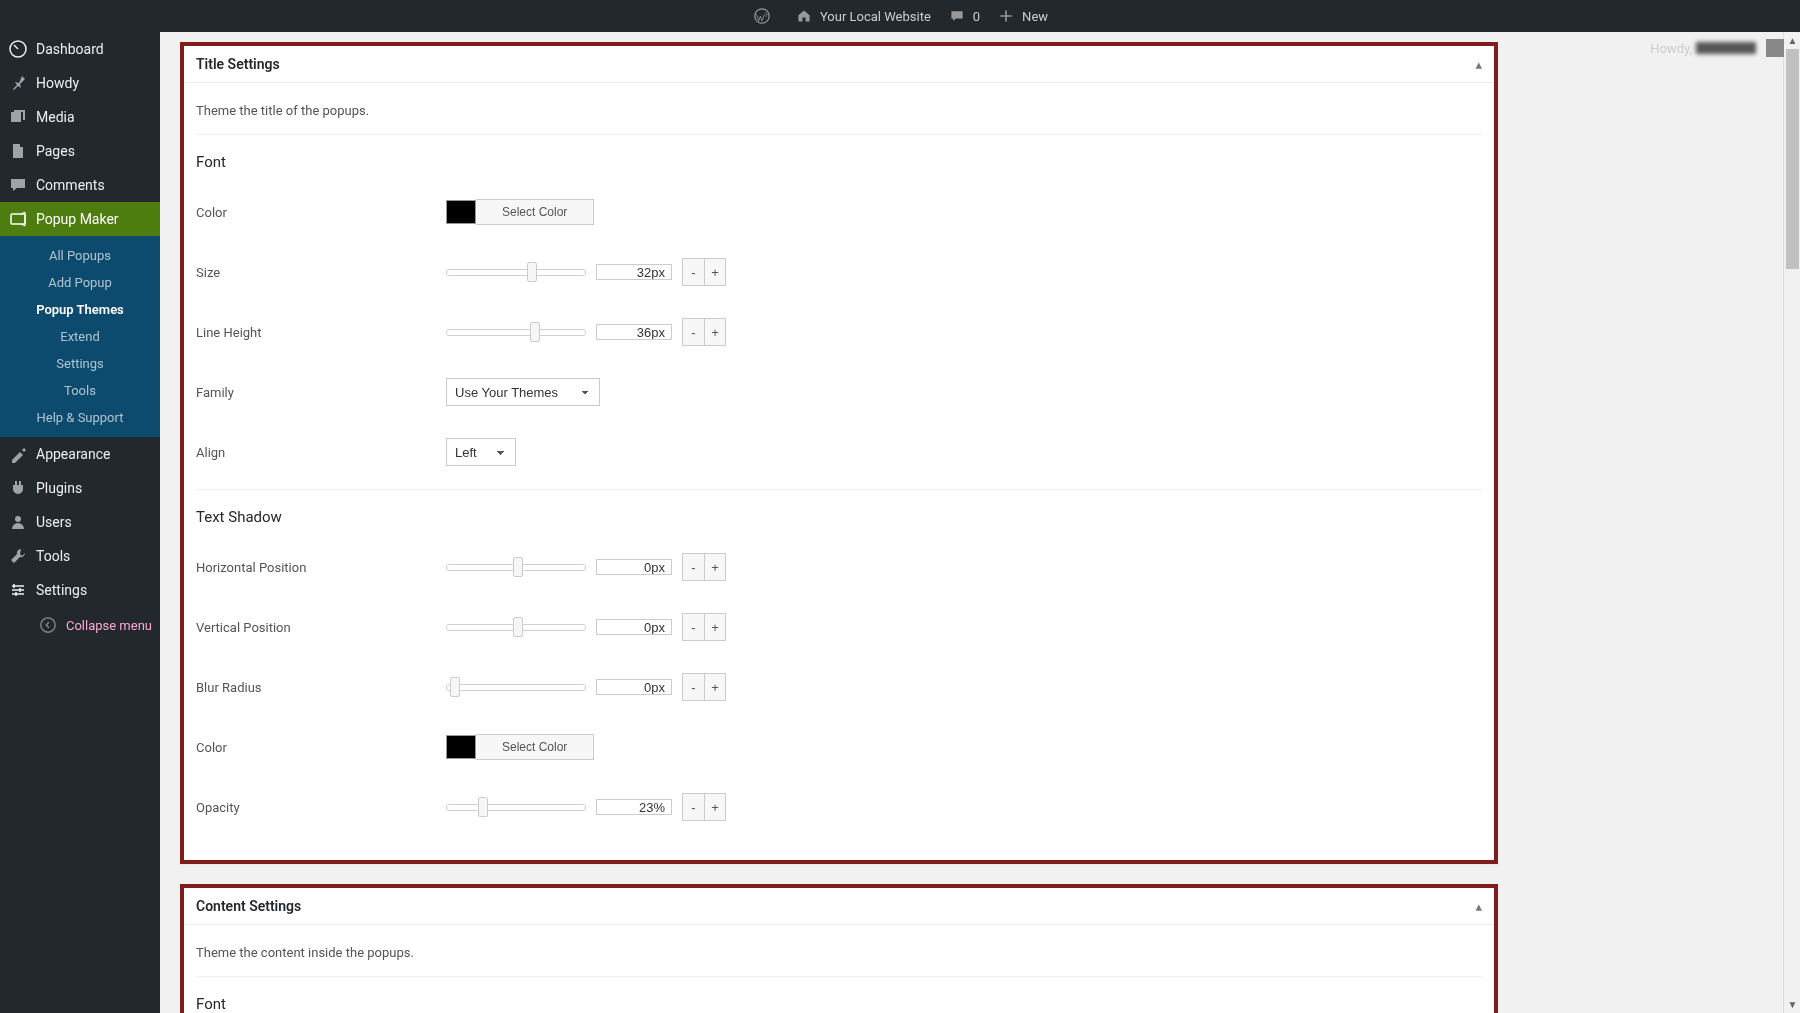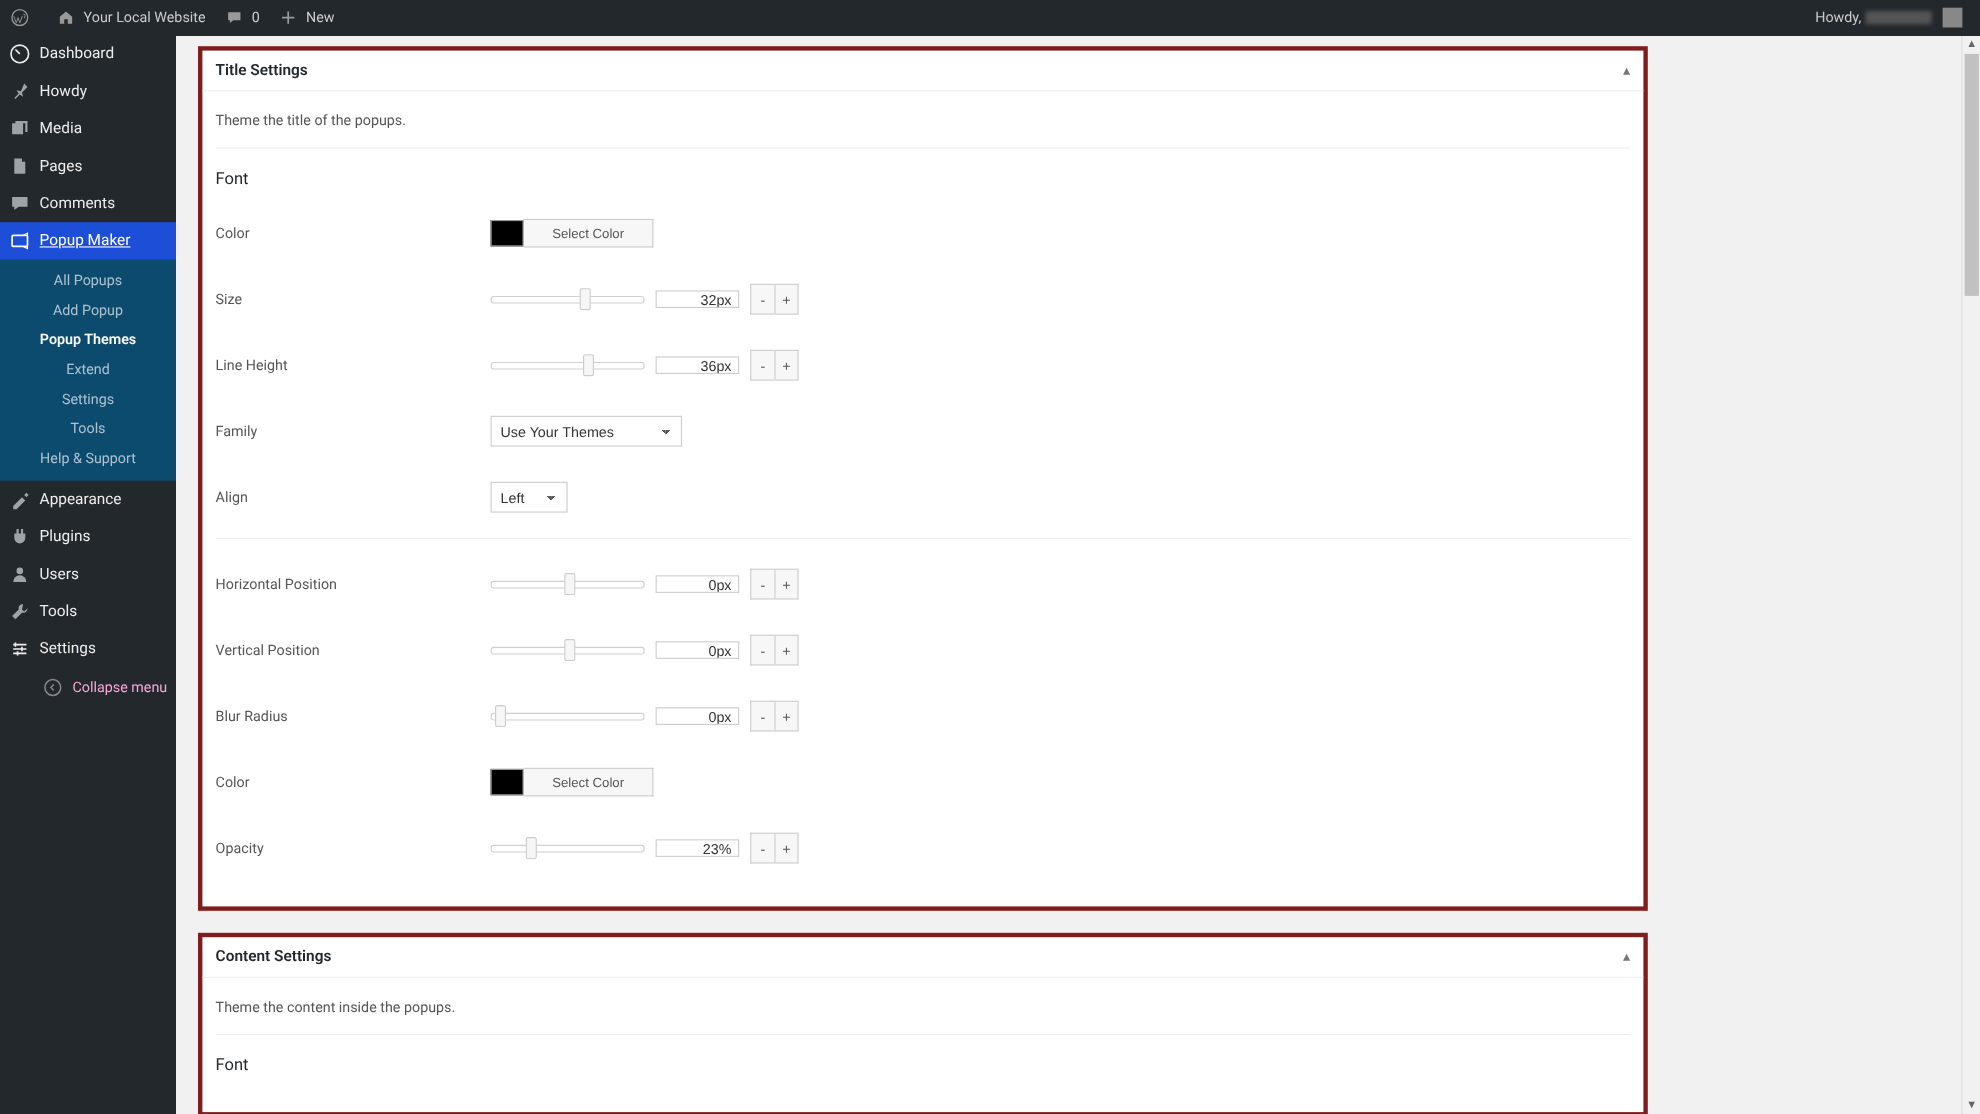--- a/index.html
+++ b/index.html
@@ -18,20 +18,21 @@
 #adminbar {
   position: fixed;
   top: 0; left: 0; right: 0;
   height: 32px;
   background: #23282d;
   color: #eee;
   display: flex;
   align-items: center;
   font-size: 13px;
   z-index: 1000;
+  flex-direction: column;
 }
 #adminbar .ab-left, #adminbar .ab-right { display: flex; align-items: center; height: 100%; }
 #adminbar .ab-right { margin-left: auto; padding-right: 8px; }
 #adminbar .ab-item {
   display: flex; align-items: center; height: 32px;
   padding: 0 8px; color: #ccc; cursor: pointer;
 }
 #adminbar .ab-icon { width: 20px; height: 20px; display: inline-flex; align-items: center; justify-content: center; margin-right: 6px; }
 #adminbar .ab-icon svg { width: 16px; height: 16px; fill: #999; }
 #adminbar .avatar { width: 18px; height: 18px; background: #888; margin-left: 6px; }
@@ -52,21 +53,21 @@
   display: flex; align-items: center;
   height: 34px;
   padding: 0 8px;
   color: #eee;
   cursor: pointer;
   font-size: 14px;
 }
 #adminmenu li.menu-top .menu-icon { width: 20px; height: 20px; margin-right: 8px; display:inline-flex; align-items:center; justify-content:center; }
 #adminmenu li.menu-top .menu-icon svg { width: 20px; height: 20px; fill: rgba(240,245,250,.6); }
 #adminmenu li.menu-top.current {
-  background: #1d4ed8; color: #fff; position: relative; text-decoration: underline;
+  background: #4d7c0f; color: #fff; position: relative;
 }
 #adminmenu li.menu-top.current .menu-icon svg { fill: #fff; }
 #adminmenu li.menu-top.current::after {
   content: ""; position: absolute; right: -8px; top: 50%; margin-top: -8px;
   border: 8px solid transparent; border-right-color: #f1f1f1;
 }
 #adminmenu .submenu { background: #0c4a6e; padding: 6px 0; text-align: center; }
 #adminmenu .submenu li {
   padding: 6px 12px; color: rgba(240,245,250,.7); font-size: 13px; cursor:pointer;
 }
@@ -155,21 +156,21 @@
 select.wp-select {
   height: 28px; border:1px solid #ccc; background:#fff;
   padding: 0 24px 0 8px; font-size:13px; color:#333;
   appearance: none; -webkit-appearance:none;
   background-image: linear-gradient(45deg, transparent 50%, #555 50%),
                     linear-gradient(135deg, #555 50%, transparent 50%);
   background-position: calc(100% - 14px) 12px, calc(100% - 10px) 12px;
   background-size: 4px 4px, 4px 4px;
   background-repeat: no-repeat;
 }
-select.family { width: 174px; }
+select.family { width: 154px; }
 select.align { width: 70px; }
 
 
 .scroll-track {
   position: fixed;
   top: 32px; right: 0; width: 17px; bottom: 0;
   background: #f1f1f1;
   border-left: 1px solid #ddd;
 }
 .scroll-up, .scroll-down {
@@ -414,20 +415,21 @@
           <div class="label">Align</div>
           <div class="controls">
             <select class="wp-select align">
               <option>Left</option>
             </select>
           </div>
         </div>
 
         <hr>
 
+        <h3 class="section">Text Shadow</h3>
 
         <div class="field-row">
           <div class="label">Horizontal Position</div>
           <div class="controls">
             <div class="range-wrap">
               <div class="range-track"></div>
                 <div class="range-thumb" style="left:48%"></div>
             </div>
             <input class="num-input" id="hpos-input" value="0px" style="">
             <div class="btn-group">

